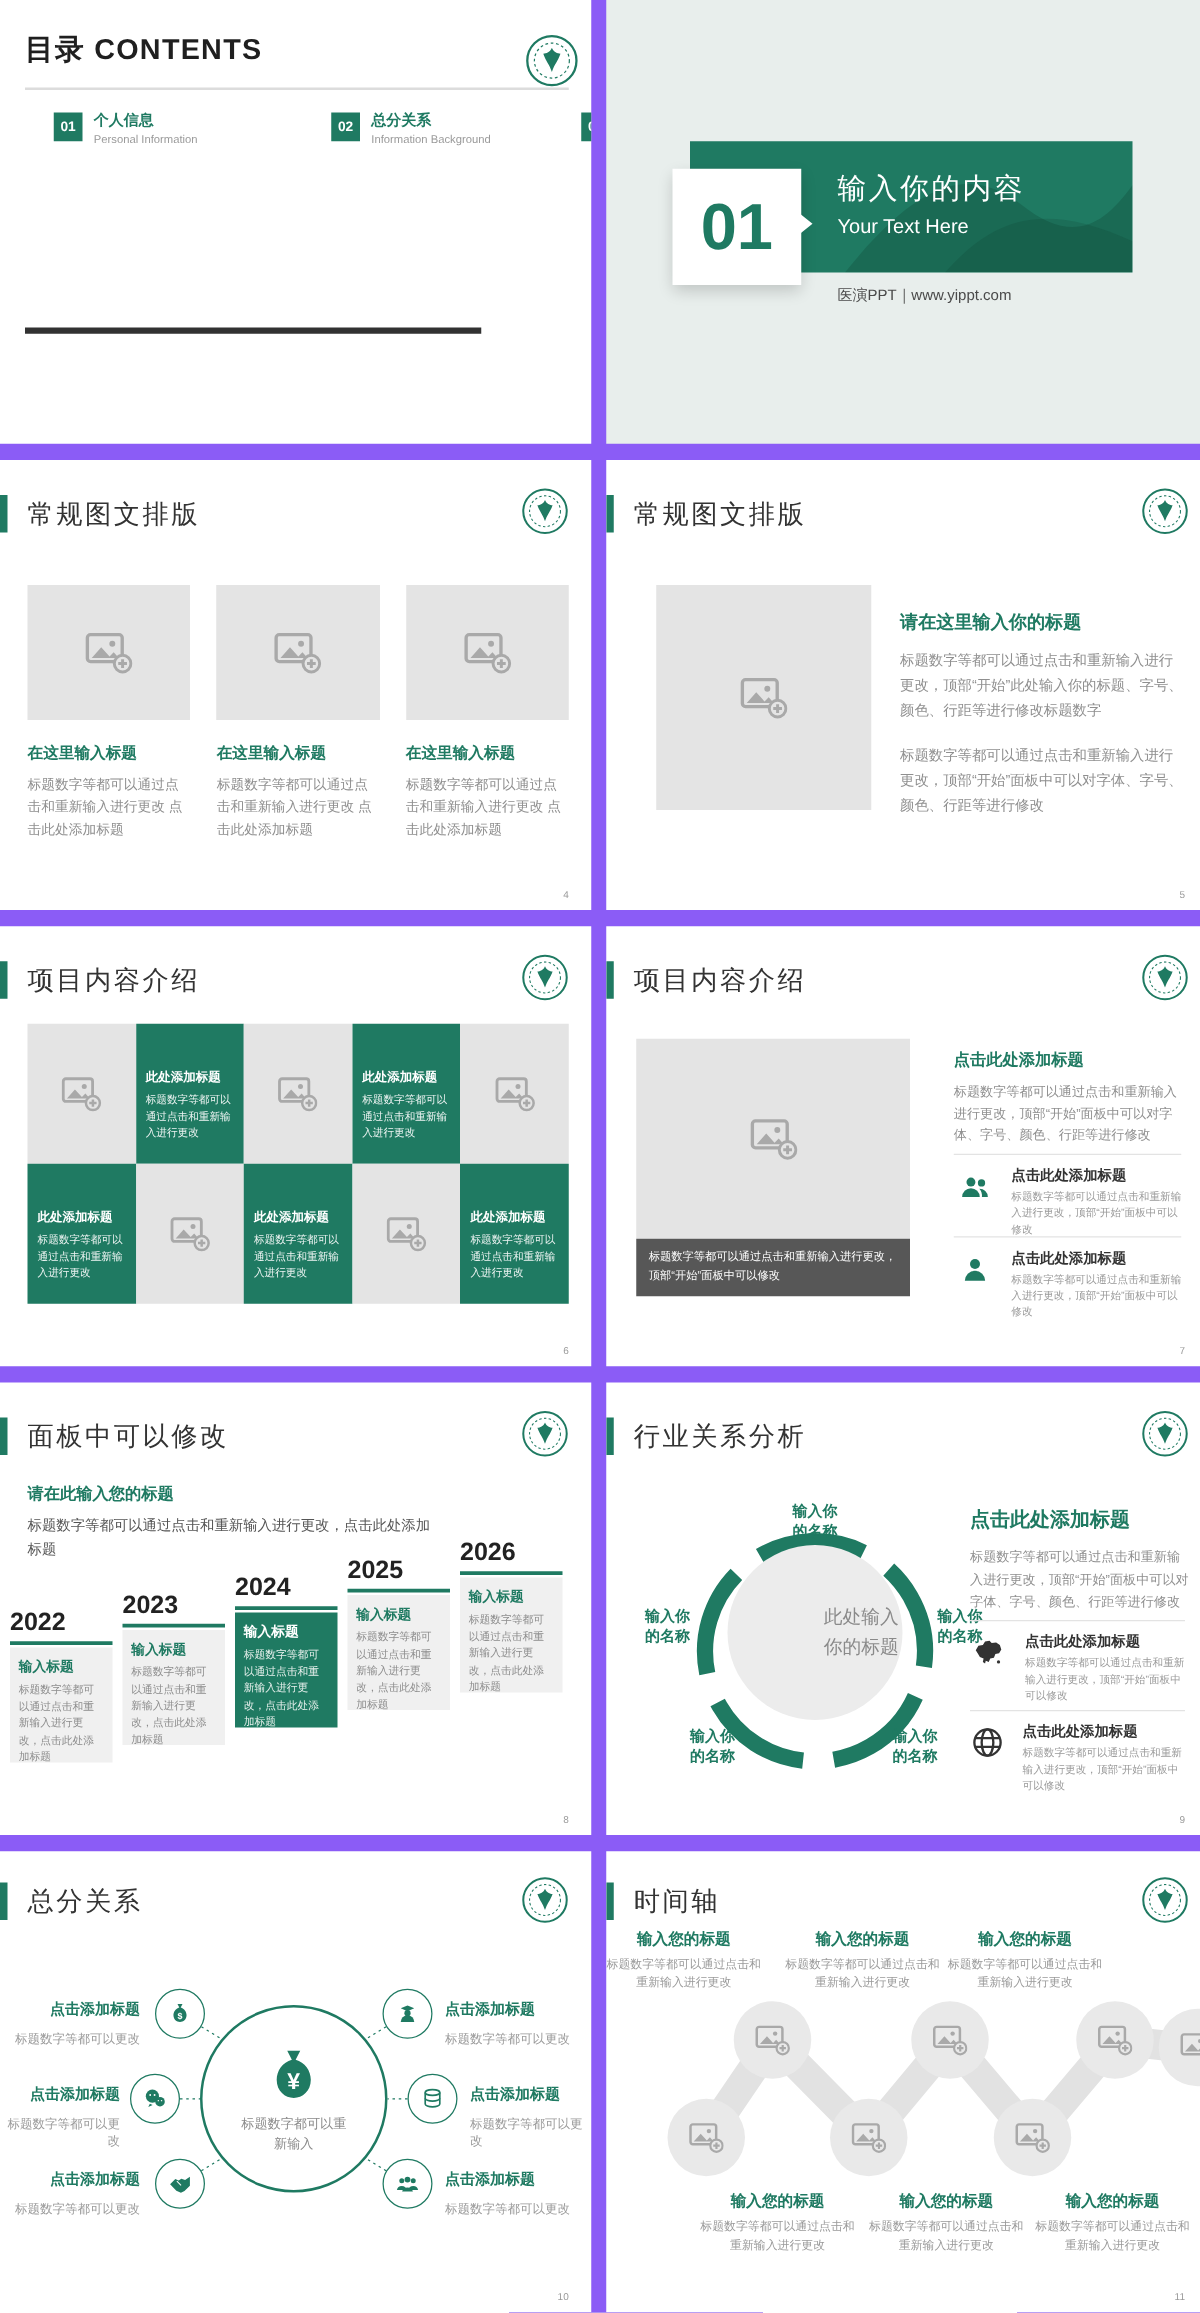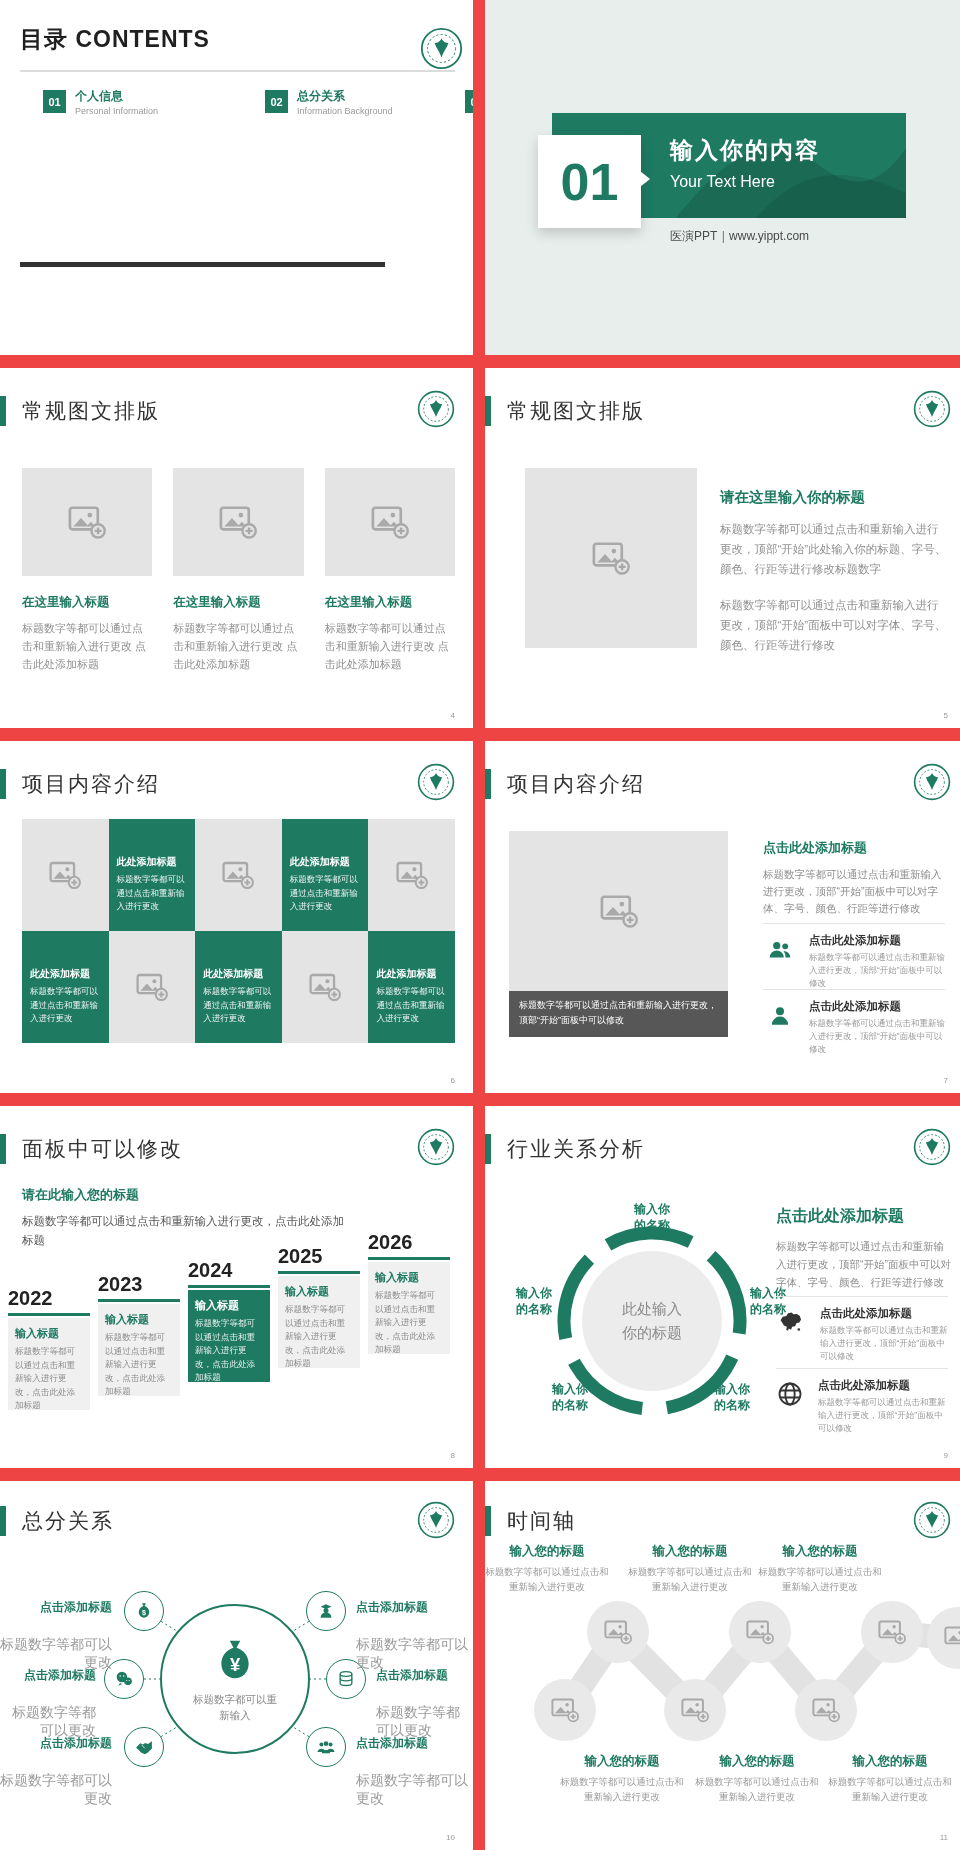--- a/index.html
+++ b/index.html
@@ -1,18 +1,18 @@
 <!DOCTYPE html>
 <html><head>
 <meta charset="utf-8">
 <style>
 :root{--g:#1f7a62;--gd:#175e4c;--txt:#2b2b2b;--gray:#8f8f8f;--lgray:#9a9a9a;--ph:#e4e4e4;--phi:#a9a9a9}
 *{margin:0;padding:0;box-sizing:border-box}
 body{font-family:"Liberation Sans","DejaVu Sans",sans-serif;background:#e9e9e9;width:960px}
-.page{width:960px;height:1850px;background:#ef4444;display:flex;flex-direction:column;gap:13px;overflow:hidden}
+.page{width:960px;height:1850px;background:#8b5cf6;display:flex;flex-direction:column;gap:13px;overflow:hidden}
 .row{display:flex;gap:12px}
 .slide{background:#fff;position:relative;overflow:hidden;flex-shrink:0}
 .slide.left{width:473px}
 .slide.right{width:475px}
 
 .s-head{position:absolute;left:0;display:flex;align-items:center}
 .accent{width:6px;height:30px;background:var(--g)}
 .s-title{font-size:21px;color:#333;margin-left:16px;letter-spacing:2px}
 .logo{position:absolute;width:38px;height:38px}
 .pagenum{position:absolute;bottom:8px;font-size:8px;color:#9a9a9a}
@@ -31,21 +31,21 @@
 .toc-num{width:23px;height:23px;background:var(--g);color:#fff;font-size:11px;font-weight:bold;display:flex;align-items:center;justify-content:center;flex-shrink:0}
 .toc-txt{margin-left:9px}
 .toc-zh{font-size:12px;font-weight:bold;color:var(--g);line-height:1.15}
 .toc-en{font-size:9px;color:var(--lgray);margin-top:2px}
 .toc-bar{position:absolute;left:20px;top:262px;width:365px;height:5px;background:#323232}
 
 .sec{background:#e8eeec}
 .sec-banner{position:absolute;left:67px;top:113px;width:354px;height:105px;background:var(--g);overflow:hidden}
 .sec-wave{position:absolute;right:0;top:0;width:65%;height:100%}
 .sec-bt{position:relative;margin:22px 0 0 118px;color:#fff}
-.sec-zh{font-size:23px;font-weight:bold;letter-spacing:2px}
+.sec-zh{font-size:23px;font-weight:normal;letter-spacing:2px}
 .sec-en{font-size:16px;margin-top:7px;font-weight:300}
 .sec-numbox{position:absolute;left:53px;top:135px;width:103px;height:93px;background:#fff;box-shadow:0 5px 12px rgba(0,0,0,.18);display:flex;align-items:center;justify-content:center}
 .sec-numbox:after{content:"";position:absolute;right:-9px;top:36px;border-left:10px solid #fff;border-top:8px solid transparent;border-bottom:8px solid transparent}
 .sec-num{font-size:52px;font-weight:bold;color:var(--g)}
 .sec-footer{position:absolute;left:185px;top:228px;font-size:12px;color:#4a4a4a}
 
 .h-green{font-weight:bold;color:var(--g)}
 .body-gray{color:var(--gray)}
 
 .chk{position:absolute;left:22px;top:78px;display:grid;grid-template-columns:repeat(5,86.6px);grid-auto-rows:112px}
@@ -68,21 +68,21 @@
 .ycard.hl{background:var(--g)}
 .ycard.hl .yt{color:#fff}
 .ycard.hl .yb{color:#e7f0ec}
 
 .node-label{position:absolute;width:46px;text-align:center;font-size:12px;font-weight:bold;color:var(--g);line-height:1.3}
 
 .sat{position:absolute;width:40px;height:40px;border:1.5px solid var(--g);border-radius:50%;background:#fff;display:flex;align-items:center;justify-content:center;color:var(--g)}
 .sat svg{width:20px;height:20px}
 .sat-label{position:absolute;width:112px}
 .sat-label .t{font-size:12px;font-weight:bold;color:var(--g)}
-.sat-label .b{font-size:14px;color:#9a9a9a;margin-top:20px}
+.sat-label .b{font-size:10px;color:#9a9a9a;margin-top:8px}
 
 .tl-label{position:absolute;width:124px;text-align:center}
 .tl-label .t{font-size:12.5px;font-weight:bold;color:var(--g)}
 .tl-label .b{font-size:9.5px;color:#9a9a9a;line-height:15px;margin-top:4px}
 .tl-circle{position:absolute;width:62px;height:62px;border-radius:50%;background:#e9e9e9;display:flex;align-items:center;justify-content:center}
 .tl-circle .phi{width:28px;height:26px}
 .tl-circle .pc{fill:#e9e9e9}
 </style>
 </head>
 <body>
@@ -428,21 +428,21 @@
         </div>
       <svg class="logo" style="left:428px;top:22px" viewBox="0 0 40 40">
           <circle cx="20" cy="20" r="18.3" fill="none" stroke="#1f7a62" stroke-width="1.7"></circle>
           <circle cx="20" cy="20" r="13" fill="none" stroke="#1f7a62" stroke-width="0.9" stroke-dasharray="2 2"></circle>
           <path d="M20 10.5c-1.2 3.2-4.2 4.4-6.4 4.4 2.2 6.2 4.4 7.4 6.4 13.6 2-6.2 4.2-7.4 6.4-13.6-2.2 0-5.2-1.2-6.4-4.4z" fill="#1f7a62"></path>
         </svg>
 
       <svg style="position:absolute;left:57px;top:105px;width:220px;height:220px" viewBox="0 0 220 220">
         <circle cx="110" cy="110" r="88" fill="none" stroke="#1f7a62" stroke-width="13" stroke-dasharray="86 24.6" transform="rotate(-120 110 110)"></circle>
       </svg>
-      <div style="position:absolute;left:97px;top:145px;width:140px;height:140px;border-radius:50%;background:#ececec;display:flex;align-items:center;justify-content:center">
+      <div style="position:absolute;left:97px;top:130px;width:140px;height:140px;border-radius:50%;background:#ececec;display:flex;align-items:center;justify-content:flex-end">
         <div style="width:66px;text-align:center;font-size:15px;color:#8a8a8a;line-height:1.6">此处输入你的标题</div>
       </div>
       <div class="node-label" style="left:144px;top:96px">输入你的名称</div>
       <div class="node-label" style="left:26px;top:180px">输入你的名称</div>
       <div class="node-label" style="left:260px;top:180px">输入你的名称</div>
       <div class="node-label" style="left:62px;top:276px">输入你的名称</div>
       <div class="node-label" style="left:224px;top:276px">输入你的名称</div>
 
       <div style="position:absolute;left:291px;top:100px;width:178px">
         <div class="h-green" style="font-size:16px">点击此处添加标题</div>

